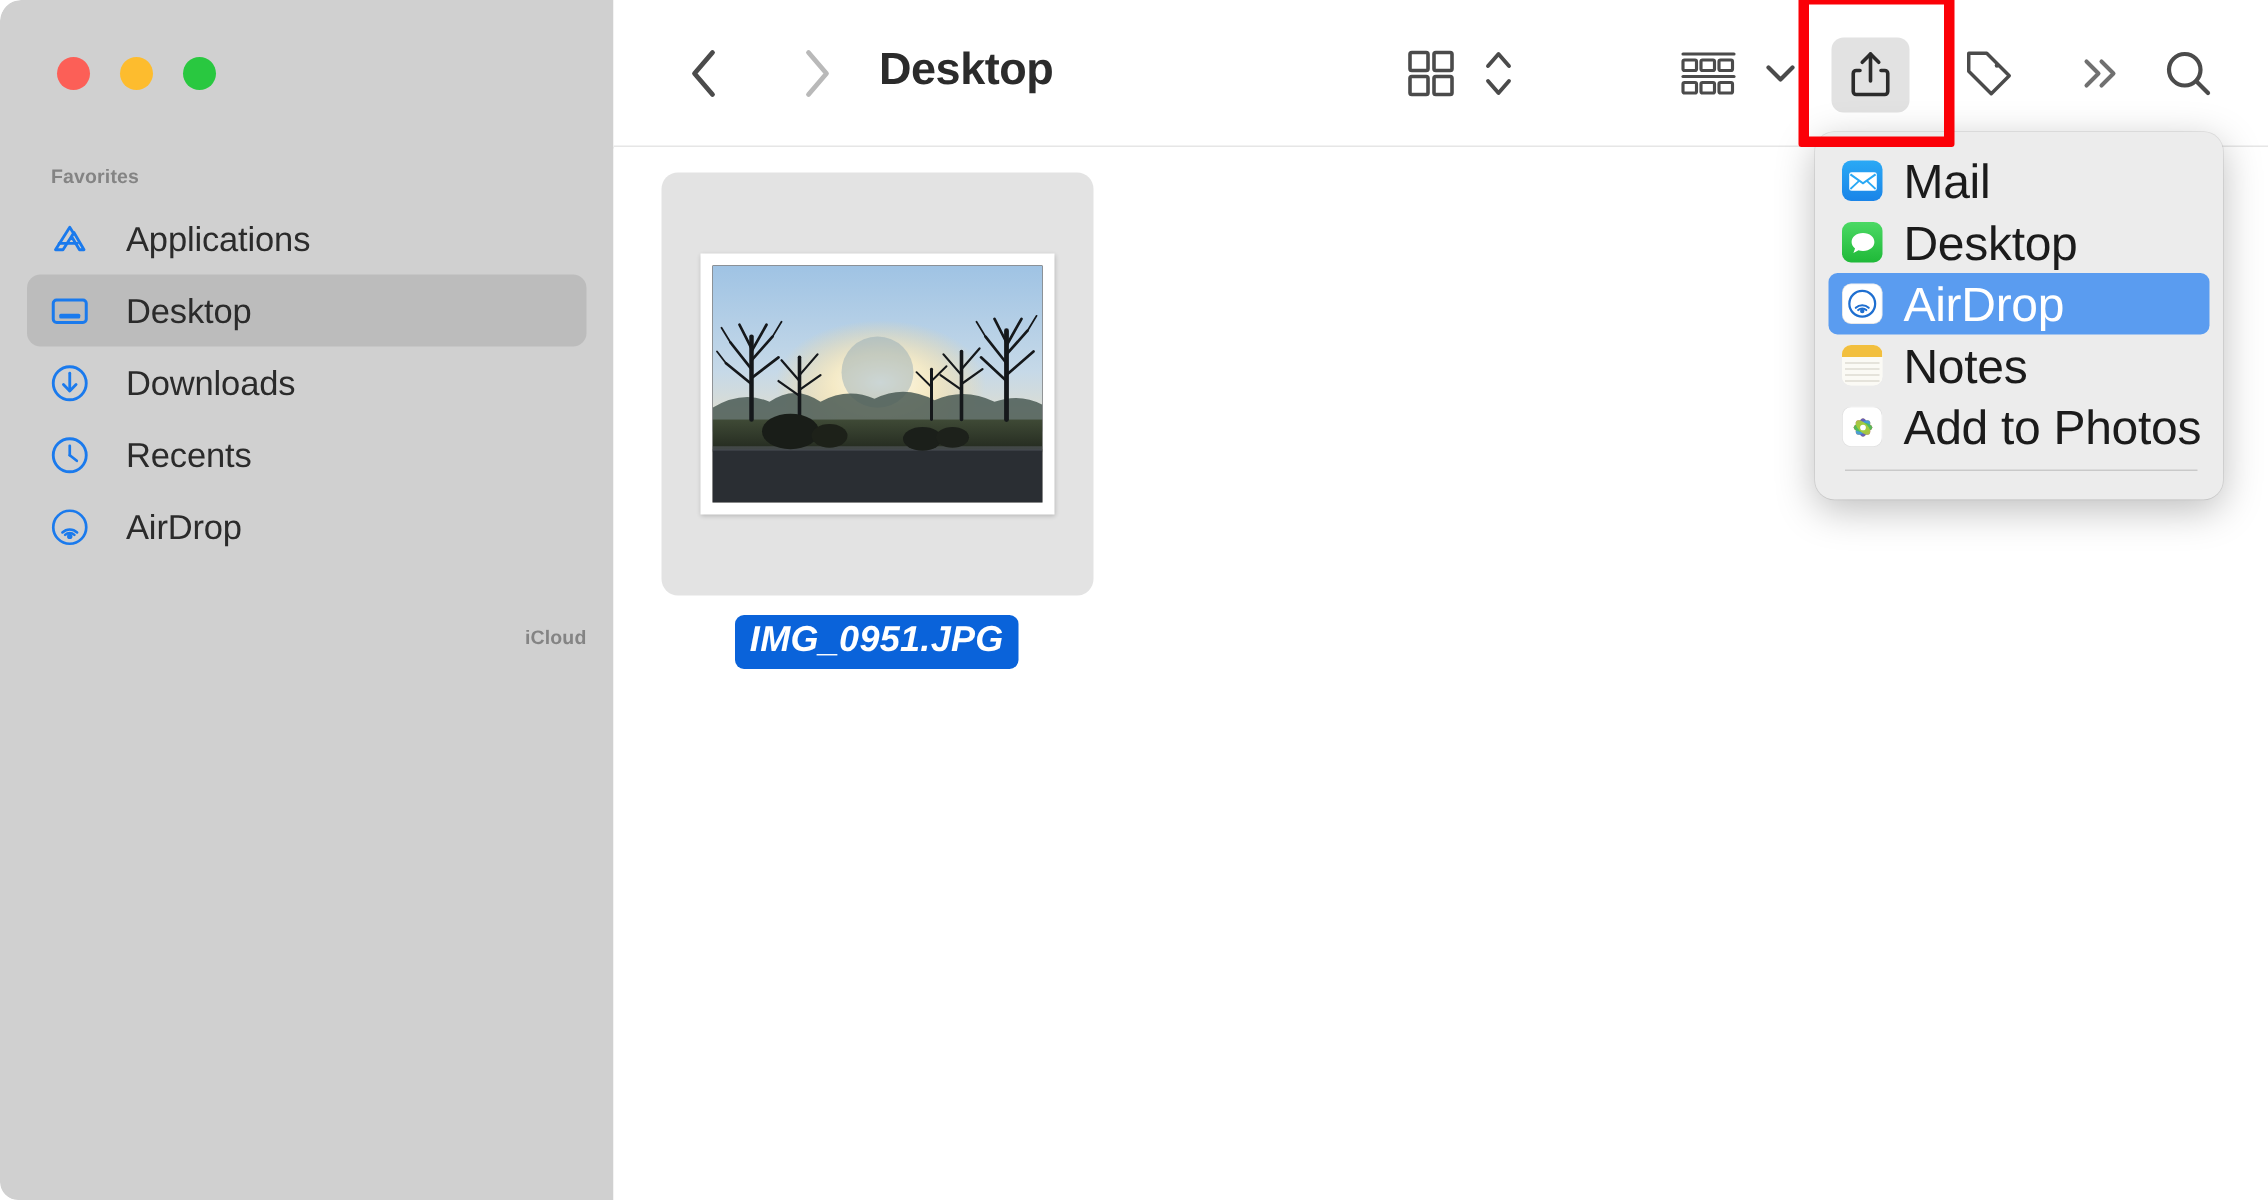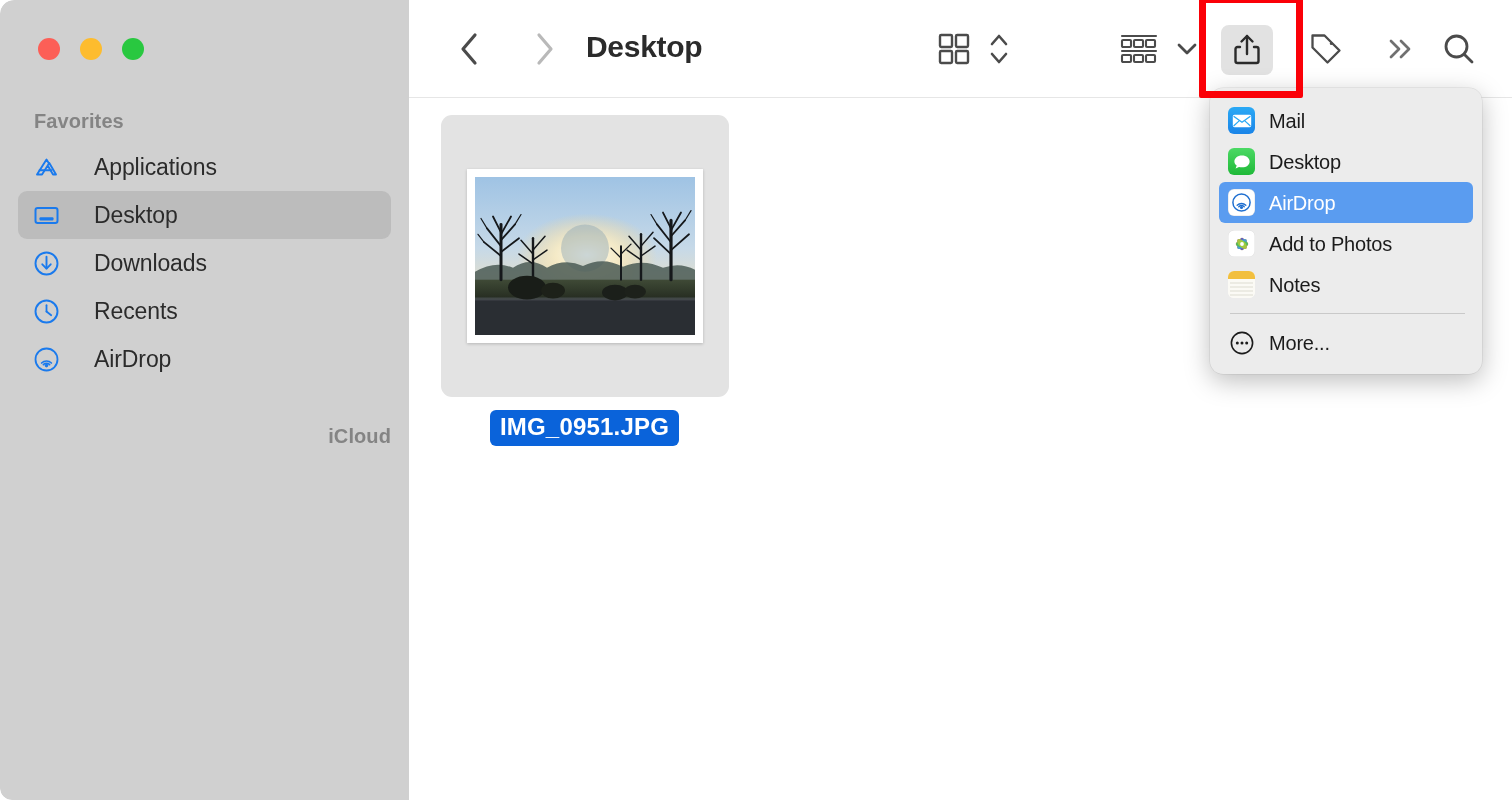--- a/index.html
+++ b/index.html
@@ -48,36 +48,36 @@
   .tl-min   { background: #fdbc2e; }
   .tl-max   { background: #29c840; }
 
   #sidebar-scroll {
     position: absolute;
     left: 0; top: 96px; right: 0; bottom: 0;
     padding: 0 18px;
   }
 
   .sb-section-title {
-    font-size: 20px;
+    font-size: 13px;
     font-weight: bold;
     color: #848484;
     padding: 14px 0 10px 16px;
     letter-spacing: 0.1px;
     user-select: none;
   }
   .sb-section-title.icloud { padding-top: 42px; text-align: right; }
 
   .sb-item {
     display: flex;
     align-items: center;
     height: 48px;
     padding-left: 15px;
     border-radius: 9px;
-    gap: 34px;
+    gap: 24px;
     cursor: default;
     user-select: none;
   }
   .sb-item.selected { background: #bcbcbc; }
   .sb-icon {
     width: 27px; height: 27px;
     display: flex;
     align-items: center;
     justify-content: center;
     flex: 0 0 27px;
@@ -182,20 +182,21 @@
   #file-name {
     margin-top: 13px;
     background: #0a63da;
     color: #ffffff;
     font-size: 24px;
     font-weight: bold;
     letter-spacing: 0.2px;
     padding: 3px 10px 5px 10px;
     border-radius: 6px;
     line-height: 1.15;
+    font-style: italic;
   }
 
   
   #share-menu {
     position: absolute;
     left: 1210px; top: 88px;
     width: 272px;
     background: #ececec;
     border-radius: 13px;
     box-shadow: 0 7px 26px rgba(0,0,0,0.26), 0 0 0 0.5px rgba(0,0,0,0.10);
@@ -213,21 +214,21 @@
     user-select: none;
   }
   .menu-item.highlight { background: #5a9cf0; }
   .menu-item.highlight .menu-label { color: #ffffff; }
   .menu-icon {
     width: 27px; height: 27px;
     flex: 0 0 27px;
     display: flex; align-items: center; justify-content: center;
   }
   .menu-label {
-    font-size: 20px;
+    font-size: 32px;
     color: #1b1b1b;
     letter-spacing: -0.2px;
     line-height: 1;
   }
   #menu-divider {
     height: 1px;
     background: #c9c9c9;
     margin: 8px 8px 8px 11px;
   }
 
@@ -502,67 +503,56 @@
             <path d="M7.8 14.7 A4.0 4.0 0 0 1 13.2 14.7" fill="none" stroke="#1f6fd0" stroke-width="1.4" stroke-linecap="round"></path>
             <circle cx="10.5" cy="15.4" r="1.5" fill="#1f6fd0"></circle>
           </svg>
         </span>
       </span>
       <span class="menu-label">AirDrop</span>
     </div>
 
     <div class="menu-item">
       <span class="menu-icon">
+        <span class="app-icon-box" style="background:#fcfbf7;">
+          <svg width="27" height="27" viewBox="0 0 27 27">
+            <rect x="0" y="0" width="27" height="8" fill="#f2bf3e"></rect>
+            <rect x="0" y="8" width="27" height="19" fill="#fbfaf5"></rect>
+            <g stroke="#dedbd2" stroke-width="1.1">
+              <line x1="2" y1="12" x2="25" y2="12"></line>
+              <line x1="2" y1="16" x2="25" y2="16"></line>
+              <line x1="2" y1="20" x2="25" y2="20"></line>
+              <line x1="2" y1="24" x2="25" y2="24"></line>
+            </g>
+          </svg>
+        </span>
+      </span>
+      <span class="menu-label">Notes</span>
+    </div>
+
+    <div class="menu-item">
+      <span class="menu-icon">
         <span class="app-icon-box" style="background:#ffffff;box-shadow:0 0 0 0.5px rgba(0,0,0,0.12) inset;">
           <svg width="22" height="22" viewBox="0 0 22 22">
             <g transform="translate(11,11)">
               <ellipse rx="3.1" ry="6.2" fill="#f2c83c" transform="rotate(0)" opacity="0.92"></ellipse>
               <ellipse rx="3.1" ry="6.2" fill="#ef8b2c" transform="rotate(45)" opacity="0.92"></ellipse>
               <ellipse rx="3.1" ry="6.2" fill="#e8443c" transform="rotate(90)" opacity="0.92"></ellipse>
               <ellipse rx="3.1" ry="6.2" fill="#c4469c" transform="rotate(135)" opacity="0.92"></ellipse>
               <ellipse rx="3.1" ry="6.2" fill="#5a57c4" transform="rotate(180)" opacity="0.92"></ellipse>
               <ellipse rx="3.1" ry="6.2" fill="#3f9ede" transform="rotate(225)" opacity="0.92"></ellipse>
               <ellipse rx="3.1" ry="6.2" fill="#4cc05a" transform="rotate(270)" opacity="0.92"></ellipse>
               <ellipse rx="3.1" ry="6.2" fill="#a8cc3c" transform="rotate(315)" opacity="0.92"></ellipse>
               <circle r="1.9" fill="#ffffff"></circle>
             </g>
           </svg>
         </span>
       </span>
       <span class="menu-label">Add to Photos</span>
     </div>
 
-    <div class="menu-item">
-      <span class="menu-icon">
-        <span class="app-icon-box" style="background:#fcfbf7;">
-          <svg width="27" height="27" viewBox="0 0 27 27">
-            <rect x="0" y="0" width="27" height="8" fill="#f2bf3e"></rect>
-            <rect x="0" y="8" width="27" height="19" fill="#fbfaf5"></rect>
-            <g stroke="#dedbd2" stroke-width="1.1">
-              <line x1="2" y1="12" x2="25" y2="12"></line>
-              <line x1="2" y1="16" x2="25" y2="16"></line>
-              <line x1="2" y1="20" x2="25" y2="20"></line>
-              <line x1="2" y1="24" x2="25" y2="24"></line>
-            </g>
-          </svg>
-        </span>
-      </span>
-      <span class="menu-label">Notes</span>
-    </div>
-
 
     <div id="menu-divider"></div>
 
-    <div class="menu-item">
-      <span class="menu-icon">
-        <svg width="26" height="26" viewBox="0 0 26 26">
-          <circle cx="13" cy="13" r="10.6" fill="none" stroke="#1b1b1b" stroke-width="1.6"></circle>
-          <circle cx="8.3" cy="13" r="1.5" fill="#1b1b1b"></circle>
-          <circle cx="13" cy="13" r="1.5" fill="#1b1b1b"></circle>
-          <circle cx="17.7" cy="13" r="1.5" fill="#1b1b1b"></circle>
-        </svg>
-      </span>
-      <span class="menu-label">More...</span>
-    </div>
 
   </div>
 
 </div>
 
 </body></html>

